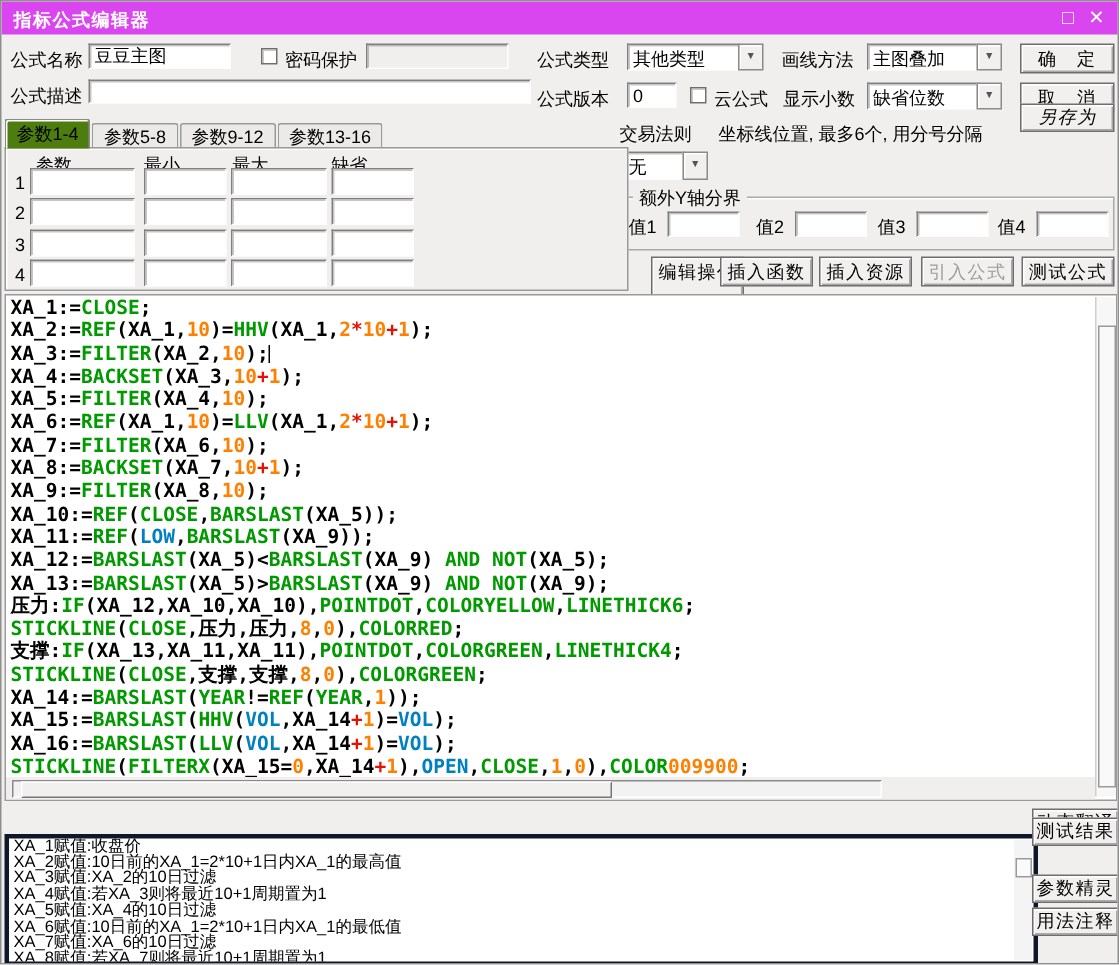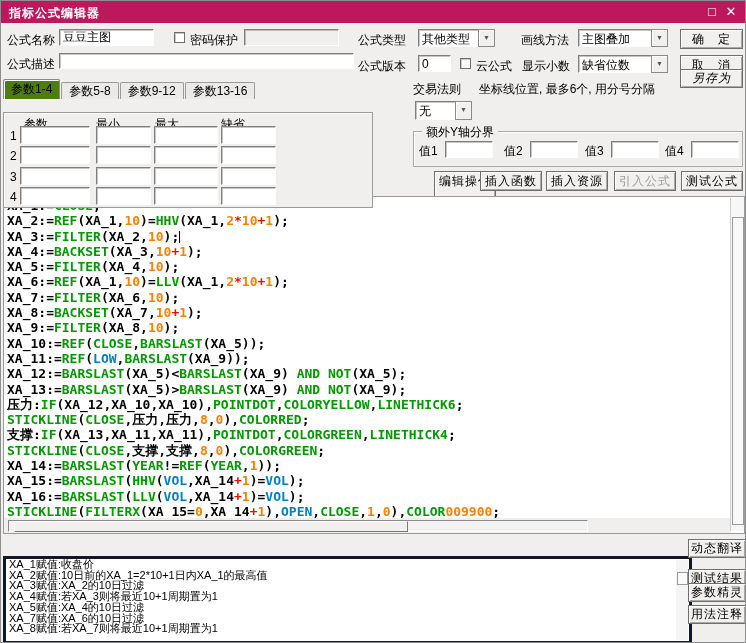--- a/index.html
+++ b/index.html
@@ -1,21 +1,21 @@
 <!DOCTYPE html>
 <html style="--c-fn: #009900; --c-num: #FF8000; --c-op: #E81000; --c-var: #0080C0;"><head>
 <meta charset="utf-8">
 <style>
   html,body{margin:0;padding:0;background:#d8d8d8;}
   #win{position:relative;width:746px;height:643px;background:#F0EFED;overflow:hidden;
        font-family:"Liberation Sans","DejaVu Sans",sans-serif;font-size:12px;color:#000;
        border:1px solid #8e8e8e;box-sizing:border-box;}
   .abs{position:absolute;}
   
-  #titlebar{left:0;top:0;width:746px;height:22px;background:#be185d;color:#fff;}
+  #titlebar{left:0;top:0;width:746px;height:22px;background:#d946ef;color:#fff;}
   #title-text{left:8px;top:4px;font-weight:bold;letter-spacing:1px;}
   .winbtn{top:3px;width:16px;height:16px;color:#fff;text-align:center;line-height:15px;font-size:13px;cursor:default;}
   
   .lbl{white-space:nowrap;}
   .sunken{background:#fff;border:1px solid;border-color:#7f7f7f #fdfdfd #fdfdfd #7f7f7f;
           box-shadow:inset 1px 1px 0 rgba(90,90,90,.35);box-sizing:border-box;}
   input.field{font-family:inherit;font-size:12px;padding:0 3px;outline:none;}
   .disabledfield{background:#F0EFED;}
   .btn{background:#F1F0EE;border:1px solid #6e6e6e;box-shadow:inset 1px 1px 0 #ffffff,inset -1px -1px 0 #a9a9a9;
        text-align:center;box-sizing:border-box;cursor:default;letter-spacing:1px;}
@@ -23,21 +23,21 @@
   .checkbox{width:11px;height:11px;background:#fff;border:1px solid #6e6e6e;box-shadow:inset 1px 1px 0 rgba(120,120,120,.4);box-sizing:border-box;}
   .dropdown{box-sizing:border-box;}
   .dd-field{position:absolute;left:0;top:0;bottom:0;right:15px;background:#fff;border:1px solid;border-color:#7f7f7f #fdfdfd #fdfdfd #7f7f7f;box-shadow:inset 1px 1px 0 rgba(90,90,90,.35);padding:1px 3px;}
   .dd-btn{position:absolute;right:0;top:0;bottom:0;width:15px;background:#F1F0EE;border:1px solid #8a8a8a;
           box-shadow:inset 1px 1px 0 #fff;text-align:center;color:#555;font-size:7px;line-height:16px;}
   
   #tabbar{left:2px;top:79px;height:19px;display:flex;align-items:flex-end;}
   .tab{height:16px;line-height:16px;padding:0 7px;border:1px solid #9a9a9a;border-bottom:none;
        background:#EBEAE8;margin-right:1px;border-radius:2px 2px 0 0;cursor:default;}
   .tab.active{height:19px;line-height:18px;background:#4d7c0f;border-color:#8a8a8a;z-index:3;box-shadow:inset 1px 1px 0 #fff;}
-  #tabpane{left:2px;top:111px;width:370px;height:96px;border:1px solid #9a9a9a;box-shadow:inset 1px 1px 0 #fff;box-sizing:border-box;background:#F0EFED;z-index:1;}
+  #tabpane{left:2px;top:97px;width:416px;height:96px;border:1px solid #9a9a9a;box-shadow:inset 1px 1px 0 #fff;box-sizing:border-box;background:#F0EFED;z-index:1;}
   
   .groupbox{border:1px solid #a9a9a9;box-shadow:inset 1px 1px 0 #fff;box-sizing:border-box;}
   .grouplegend{position:absolute;top:-8px;left:8px;background:#F0EFED;padding:0 4px;}
   
   #code-editor{left:2px;top:195px;width:742px;height:338px;background:#fff;border:1px solid #9a9a9a;box-sizing:border-box;overflow:hidden;}
   #code-lines{position:absolute;left:3px;top:1px;right:16px;}
   .code-line{font-family:"DejaVu Sans Mono",monospace;font-size:13px;font-weight:bold;line-height:15.3px;white-space:pre;}
   .tk-t{color:#000;}
   .tk-f{color:var(--c-fn);}
   .tk-n{color:var(--c-num);}
@@ -67,21 +67,21 @@
     <span class="abs winbtn" style="right:27px;">□</span>
     <span class="abs winbtn" style="right:8px;">✕</span>
   </div>
 
   <span class="abs lbl" style="left:6px;top:31px;">公式名称</span>
   <input class="abs sunken field" style="left: 58px; top: 28px; width: 95px; height: 17px;" value="豆豆主图">
   <span class="abs checkbox" style="left:173px;top:31px;"></span>
   <span class="abs lbl" style="left:189px;top:31px;">密码保护</span>
   <input class="abs sunken field disabledfield" style="left: 243px; top: 28px; width: 95px; height: 17px;" disabled="">
   <span class="abs lbl" style="left:357px;top:31px;">公式类型</span>
-  <div class="abs dropdown" style="left:417px;top:28px;width:77px;height:18px;">
+  <div class="abs dropdown" style="left:417px;top:28px;width:91px;height:18px;">
     <span class="dd-field">其他类型</span>
     <span class="dd-btn">▼</span>
   </div>
   <span class="abs lbl" style="left:520px;top:31px;">画线方法</span>
   <div class="abs dropdown" style="left:577px;top:28px;width:90px;height:18px;">
     <span class="dd-field">主图叠加</span>
     <span class="dd-btn">▼</span>
   </div>
   <div class="abs btn" style="left:679px;top:28px;width:63px;height:20px;line-height:18px;">确　定</div>
 
@@ -196,26 +196,27 @@
     </div>
   </div>
 
   <div id="desc-panel" class="abs">
     <div id="desc-lines">
         <div class="desc-line">XA_1赋值:收盘价</div>
         <div class="desc-line">XA_2赋值:10日前的XA_1=2*10+1日内XA_1的最高值</div>
         <div class="desc-line">XA_3赋值:XA_2的10日过滤</div>
         <div class="desc-line">XA_4赋值:若XA_3则将最近10+1周期置为1</div>
         <div class="desc-line">XA_5赋值:XA_4的10日过滤</div>
+        <div class="desc-line">XA_6赋值:10日前的XA_1=2*10+1日内XA_1的最低值</div>
         <div class="desc-line">XA_7赋值:XA_6的10日过滤</div>
         <div class="desc-line">XA_8赋值:若XA_7则将最近10+1周期置为1</div>
       </div>
     <div id="desc-scroll">
       <div id="desc-thumb"></div>
     </div>
   </div>
 
   <div class="abs btn rightbtn" style="top:538px;">动态翻译</div>
-  <div class="abs btn rightbtn" style="top:568px;">测试结果</div>
+  <div class="abs btn rightbtn" style="top:544px;">测试结果</div>
   <div class="abs btn rightbtn" style="top:582px;">参数精灵</div>
   <div class="abs btn rightbtn" style="top:604px;">用法注释</div>
 
 </div>
 
 </body></html>

